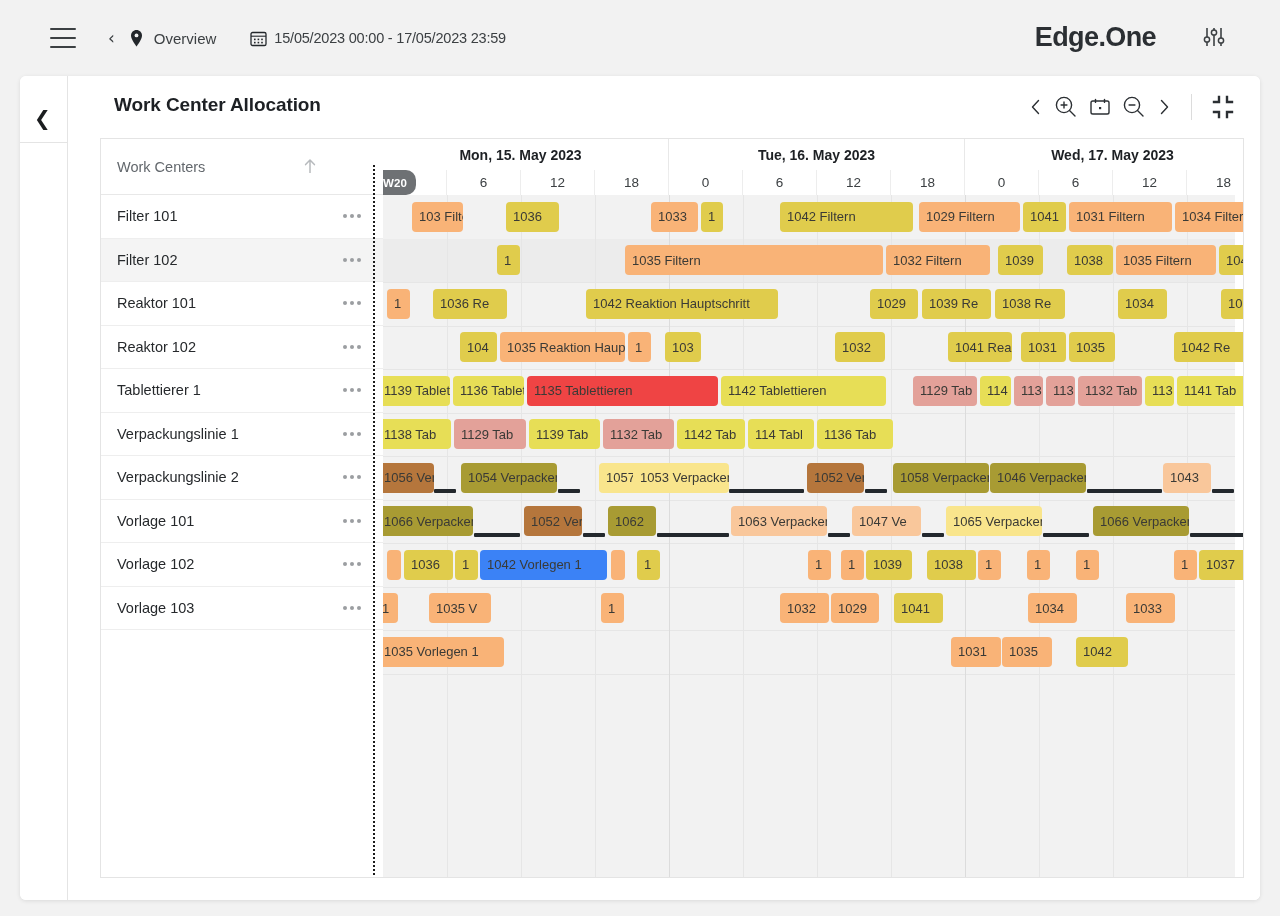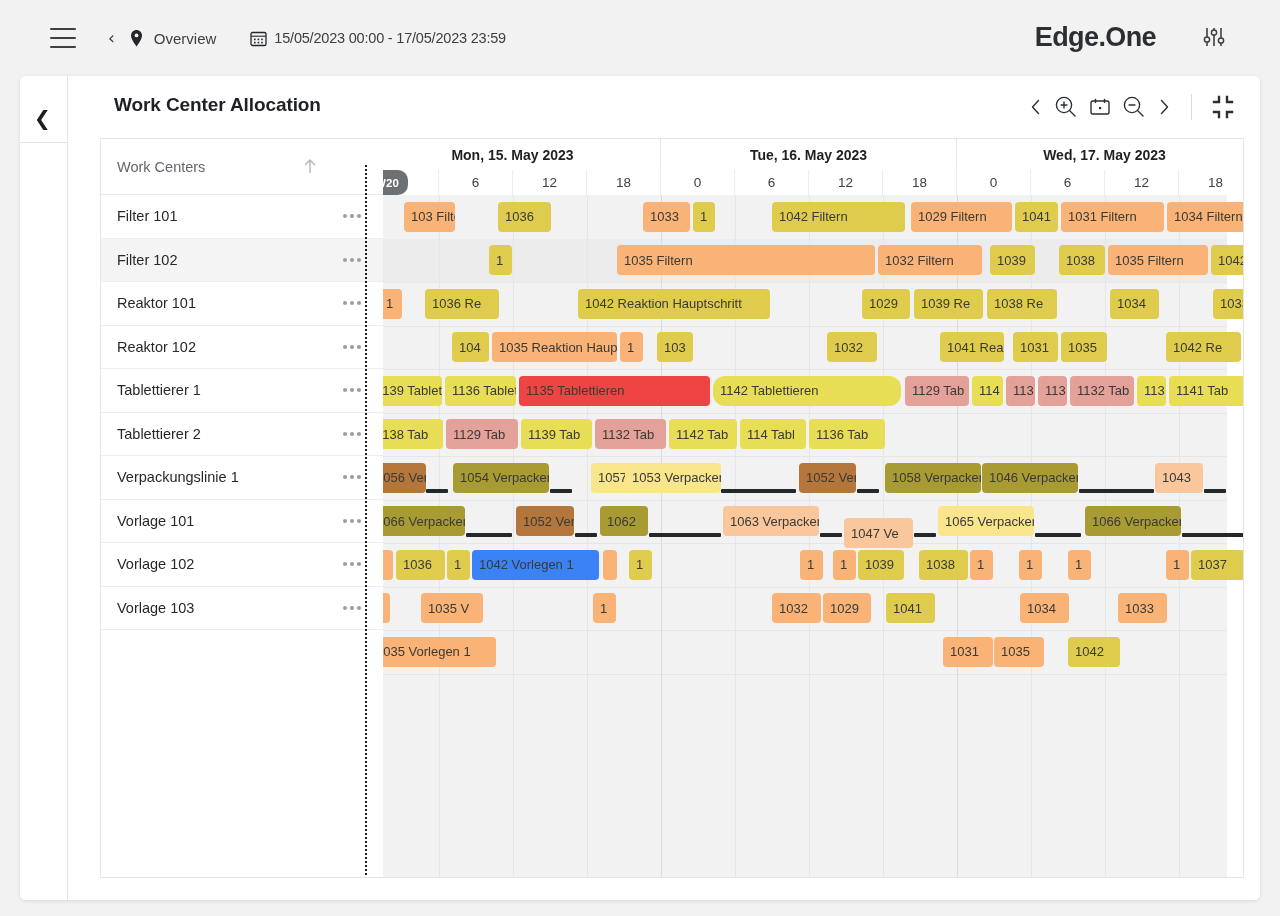--- a/index.html
+++ b/index.html
@@ -115,21 +115,21 @@
   }
   .wc-row.alt { background: #f4f4f4; }
   .wc-row-label { font-size: 14.5px; color: #26292c; }
   .dots { position: absolute; right: 22px; top: 50%; transform: translateY(-50%);
           display: flex; gap: 3px; cursor: pointer; }
   .dots i { width: 4px; height: 4px; border-radius: 50%; background: #9b9ea1; display: block; }
   .wc-filler { height: 218px; background: #fff; }
 
   
   .tl {
-    position: absolute; left: 264px; top: 0; width: 862px; height: 740px;
+    position: absolute; left: 272px; top: 0; width: 862px; height: 740px;
     background: #f2f2f2;
   }
   .tl-days { position: absolute; left: 0; top: 0; height: 31px; width: 100%;
              background: #fff; border-bottom: 1px solid #e8e8e8; }
   .tl-day {
     position: absolute; top: 0; height: 31px;
     display: flex; align-items: center; justify-content: center;
     font-size: 14px; font-weight: bold; color: #1d2024;
     border-right: 1px solid #e8e8e8; background: #fff;
   }
@@ -327,29 +327,29 @@
               </div>
               <div class="wc-row">
                 <span class="wc-row-label">Tablettierer 1</span>
                 <span class="dots">
                   <i></i>
                   <i></i>
                   <i></i>
                 </span>
               </div>
               <div class="wc-row">
-                <span class="wc-row-label">Tablettierer 2</span>
-                <span class="dots">
-                  <i></i>
-                  <i></i>
-                  <i></i>
-                </span>
-              </div>
-              <div class="wc-row">
                 <span class="wc-row-label">Verpackungslinie 1</span>
+                <span class="dots">
+                  <i></i>
+                  <i></i>
+                  <i></i>
+                </span>
+              </div>
+              <div class="wc-row">
+                <span class="wc-row-label">Verpackungslinie 2</span>
                 <span class="dots">
                   <i></i>
                   <i></i>
                   <i></i>
                 </span>
               </div>
               <div class="wc-row">
                 <span class="wc-row-label">Vorlage 101</span>
                 <span class="dots">
                   <i></i>
@@ -452,21 +452,21 @@
               <div class="bar" style="left: 255px; width: 23px; top: 137px; background: rgb(249, 179, 119);">1</div>
               <div class="bar" style="left: 292px; width: 36px; top: 137px; background: rgb(224, 204, 76);">103</div>
               <div class="bar" style="left: 462px; width: 50px; top: 137px; background: rgb(224, 204, 76);">1032</div>
               <div class="bar" style="left: 575px; width: 64px; top: 137px; background: rgb(224, 204, 76);">1041 Reaktion</div>
               <div class="bar" style="left: 648px; width: 45px; top: 137px; background: rgb(224, 204, 76);">1031</div>
               <div class="bar" style="left: 696px; width: 46px; top: 137px; background: rgb(224, 204, 76);">1035</div>
               <div class="bar" style="left: 773px; width: 75px; top: 137px; background: rgb(224, 204, 76); margin-left: 28px;">1042 Re</div>
               <div class="bar" style="left: 4px; width: 73px; top: 180.5px; background: rgb(231, 222, 86);">1139 Tablettieren</div>
               <div class="bar" style="left: 80px; width: 71px; top: 180.5px; background: rgb(231, 222, 86);">1136 Tablettieren</div>
               <div class="bar" style="left: 154px; width: 191px; top: 180.5px; background: #ef4444;">1135 Tablettieren</div>
-              <div class="bar" style="left: 348px; width: 188px; top: 180.5px; background: rgb(231, 222, 86); border-radius: 12px;">1142 Tablettieren</div>
+              <div class="bar" style="left: 348px; width: 165px; top: 180.5px; background: rgb(231, 222, 86);">1142 Tablettieren</div>
               <div class="bar" style="left: 540px; width: 64px; top: 180.5px; background: rgb(227, 161, 153);">1129 Tab</div>
               <div class="bar" style="left: 607px; width: 31px; top: 180.5px; background: rgb(231, 222, 86);">114</div>
               <div class="bar" style="left: 641px; width: 29px; top: 180.5px; background: rgb(227, 161, 153);">113</div>
               <div class="bar" style="left: 673px; width: 29px; top: 180.5px; background: rgb(227, 161, 153);">113</div>
               <div class="bar" style="left: 705px; width: 64px; top: 180.5px; background: rgb(227, 161, 153);">1132 Tab</div>
               <div class="bar" style="left: 772px; width: 29px; top: 180.5px; background: rgb(231, 222, 86);">113</div>
               <div class="bar" style="left: 804px; width: 102px; top: 180.5px; background: rgb(231, 222, 86);">1141 Tab</div>
               <div class="bar" style="left: 4px; width: 74px; top: 224px; background: rgb(231, 222, 86);">1138 Tab</div>
               <div class="bar" style="left: 81px; width: 72px; top: 224px; background: rgb(227, 161, 153);">1129 Tab</div>
               <div class="bar" style="left: 156px; width: 71px; top: 224px; background: rgb(231, 222, 86);">1139 Tab</div>
@@ -490,21 +490,21 @@
               <div class="bar" style="left: 790px; width: 48px; top: 267.5px; background: rgb(249, 199, 155);">1043</div>
               <div class="setup" style="left: 101px; width: 46px; top: 337.5px;"></div>
               <div class="bar" style="left: 4px; width: 96px; top: 311px; background: rgb(168, 155, 51);">1066 Verpacken</div>
               <div class="setup" style="left: 210px; width: 22px; top: 337.5px;"></div>
               <div class="bar" style="left: 151px; width: 58px; top: 311px; background: rgb(181, 118, 60);">1052 Verpacken</div>
               <div class="setup" style="left: 284px; width: 72px; top: 337.5px;"></div>
               <div class="bar" style="left: 235px; width: 48px; top: 311px; background: rgb(168, 155, 51);">1062</div>
               <div class="setup" style="left: 455px; width: 22px; top: 337.5px;"></div>
               <div class="bar" style="left: 358px; width: 96px; top: 311px; background: rgb(249, 199, 155);">1063 Verpacken</div>
               <div class="setup" style="left: 549px; width: 22px; top: 337.5px;"></div>
-              <div class="bar" style="left: 479px; width: 69px; top: 311px; background: rgb(249, 199, 155); margin-top: 12px;">1047 Ve</div>
+              <div class="bar" style="left: 479px; width: 69px; top: 311px; background: rgb(249, 199, 155);">1047 Ve</div>
               <div class="setup" style="left: 670px; width: 46px; top: 337.5px;"></div>
               <div class="bar" style="left: 573px; width: 96px; top: 311px; background: rgb(249, 229, 140);">1065 Verpacken</div>
               <div class="setup" style="left: 817px; width: 72px; top: 337.5px;"></div>
               <div class="bar" style="left: 720px; width: 96px; top: 311px; background: rgb(168, 155, 51);">1066 Verpacken</div>
               <div class="bar" style="left: 14px; width: 14px; top: 354.5px; background: rgb(249, 179, 119);"></div>
               <div class="bar" style="left: 31px; width: 49px; top: 354.5px; background: rgb(224, 204, 76);">1036</div>
               <div class="bar" style="left: 82px; width: 23px; top: 354.5px; background: rgb(224, 204, 76);">1</div>
               <div class="bar" style="left: 107px; width: 127px; top: 354.5px; background: #3b82f6;">1042 Vorlegen 1</div>
               <div class="bar" style="left: 238px; width: 14px; top: 354.5px; background: rgb(249, 179, 119);"></div>
               <div class="bar" style="left: 264px; width: 23px; top: 354.5px; background: rgb(224, 204, 76);">1</div>

